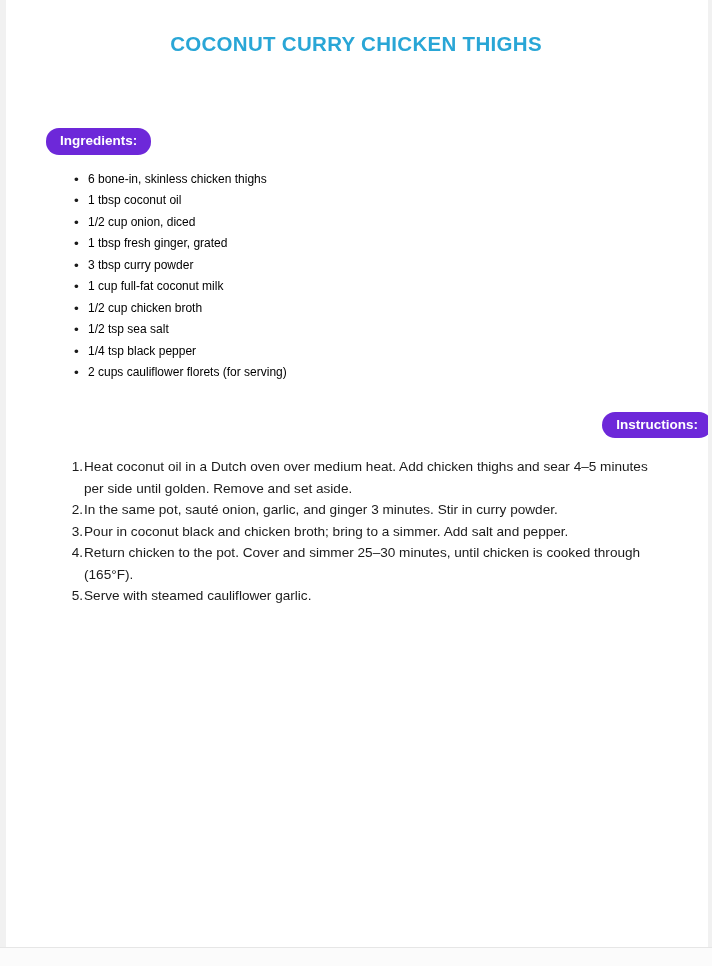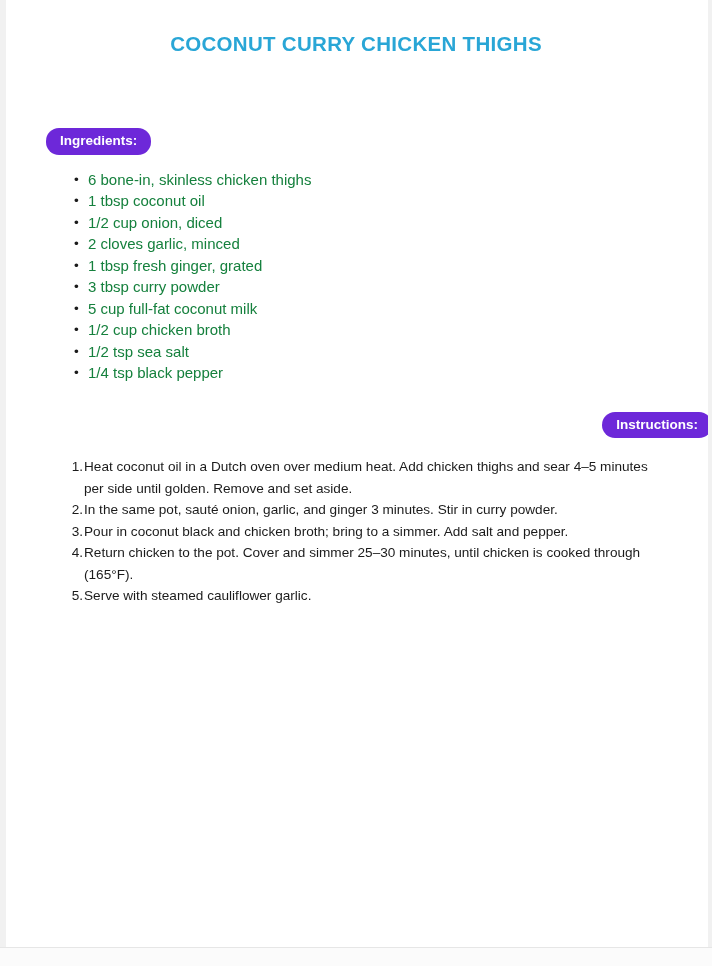--- a/index.html
+++ b/index.html
@@ -74,23 +74,23 @@
     margin: 28px 0 0 46px;
     text-align: right;
   }
   ul.ingredients {
     margin: 14px 0 0 0;
     padding: 0 0 0 88px;
     list-style: none;
   }
   ul.ingredients li {
     position: relative;
-    font-size: 15px;
+    font-size: 12px;
     line-height: 21.5px;
-    color: #15803d;
+    color: #000000;
     padding-left: 0;
   }
   ul.ingredients li::before {
     content: "•";
     position: absolute;
     left: -14px;
     top: 0;
     font-size: 13.6px;
     color: #1b1b1b;
   }
@@ -131,27 +131,27 @@
   <h1 class="recipe-title">Coconut Curry Chicken Thighs</h1>
 
   <div class="tag-wrap-ingredients">
     <span class="section-tag">Ingredients:</span>
   </div>
 
   <ul class="ingredients">
     <li>6 bone-in, skinless chicken thighs</li>
     <li>1 tbsp coconut oil</li>
     <li>1/2 cup onion, diced</li>
-    <li>2 cloves garlic, minced</li>
     <li>1 tbsp fresh ginger, grated</li>
     <li>3 tbsp curry powder</li>
-    <li>5 cup full-fat coconut milk</li>
+    <li>1 cup full-fat coconut milk</li>
     <li>1/2 cup chicken broth</li>
     <li>1/2 tsp sea salt</li>
     <li>1/4 tsp black pepper</li>
+    <li>2 cups cauliflower florets (for serving)</li>
   </ul>
 
   <div class="tag-wrap-instructions">
     <span class="section-tag">Instructions:</span>
   </div>
 
   <ol class="instructions">
     <li>Heat coconut oil in a Dutch oven over medium heat. Add chicken thighs and sear 4–5 minutes per side until golden. Remove and set aside.</li>
     <li>In the same pot, sauté onion, garlic, and ginger 3 minutes. Stir in curry powder.</li>
     <li>Pour in coconut black and chicken broth; bring to a simmer. Add salt and pepper.</li>

